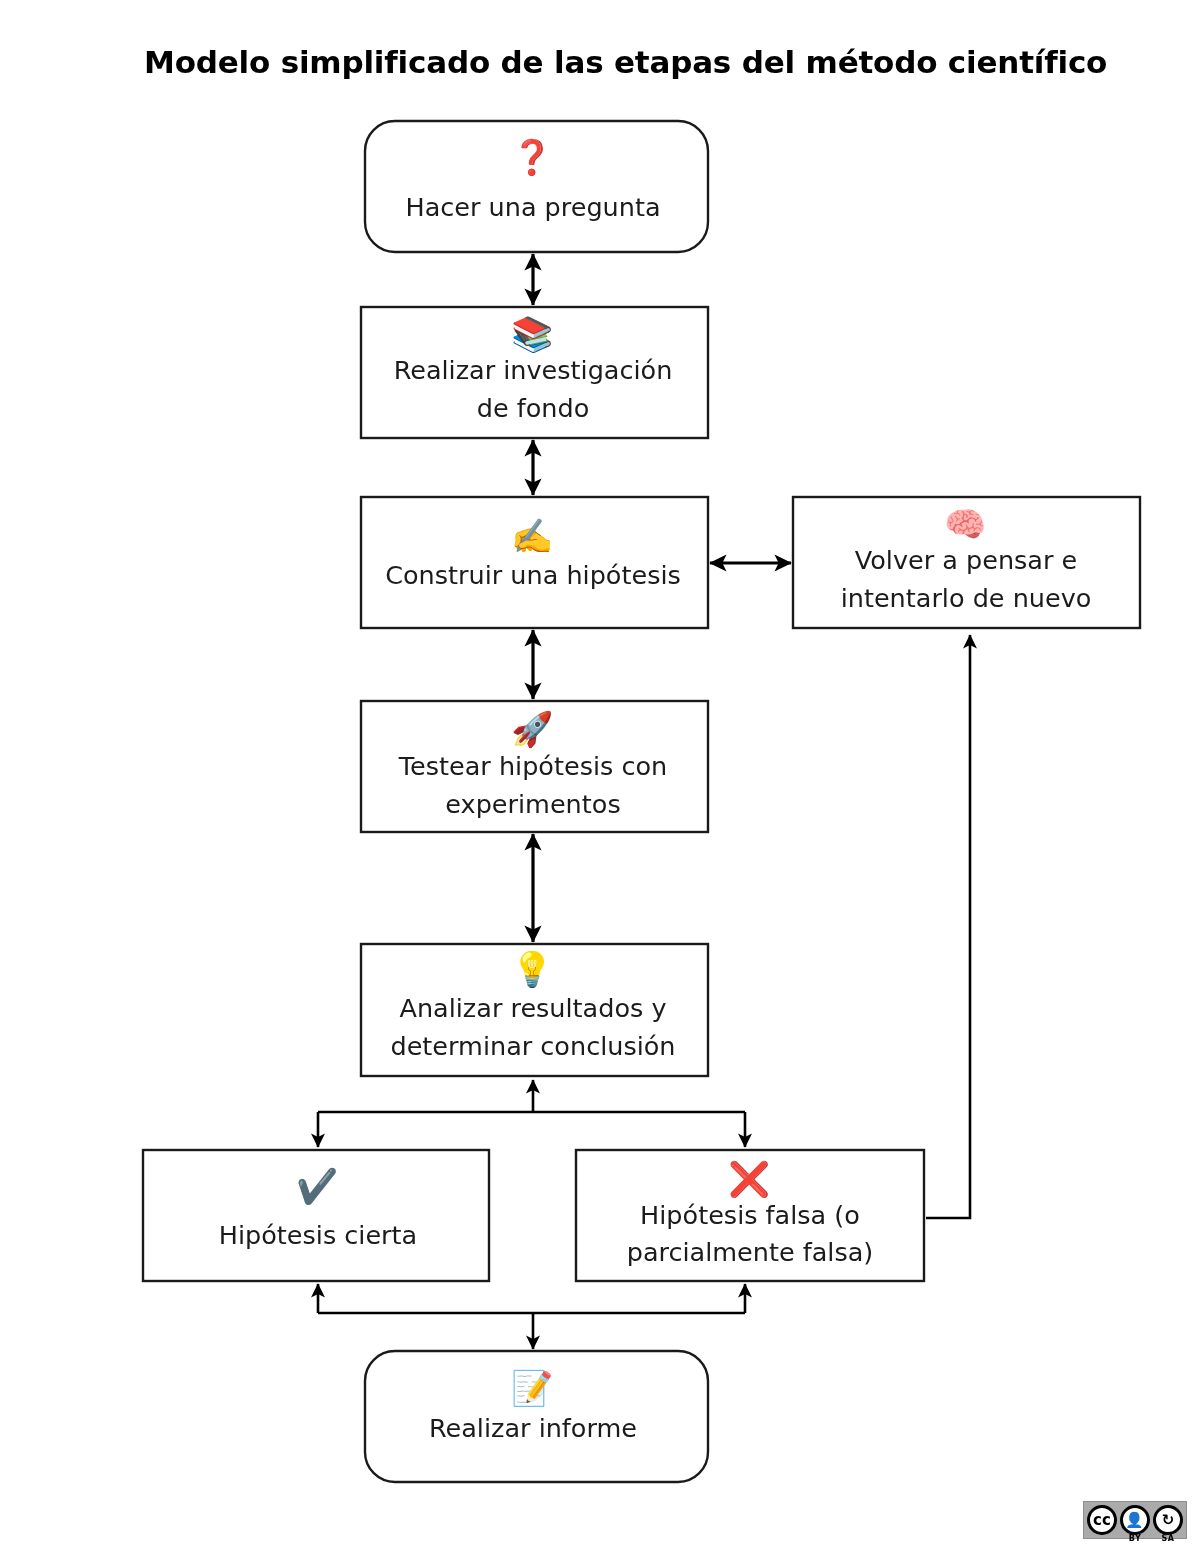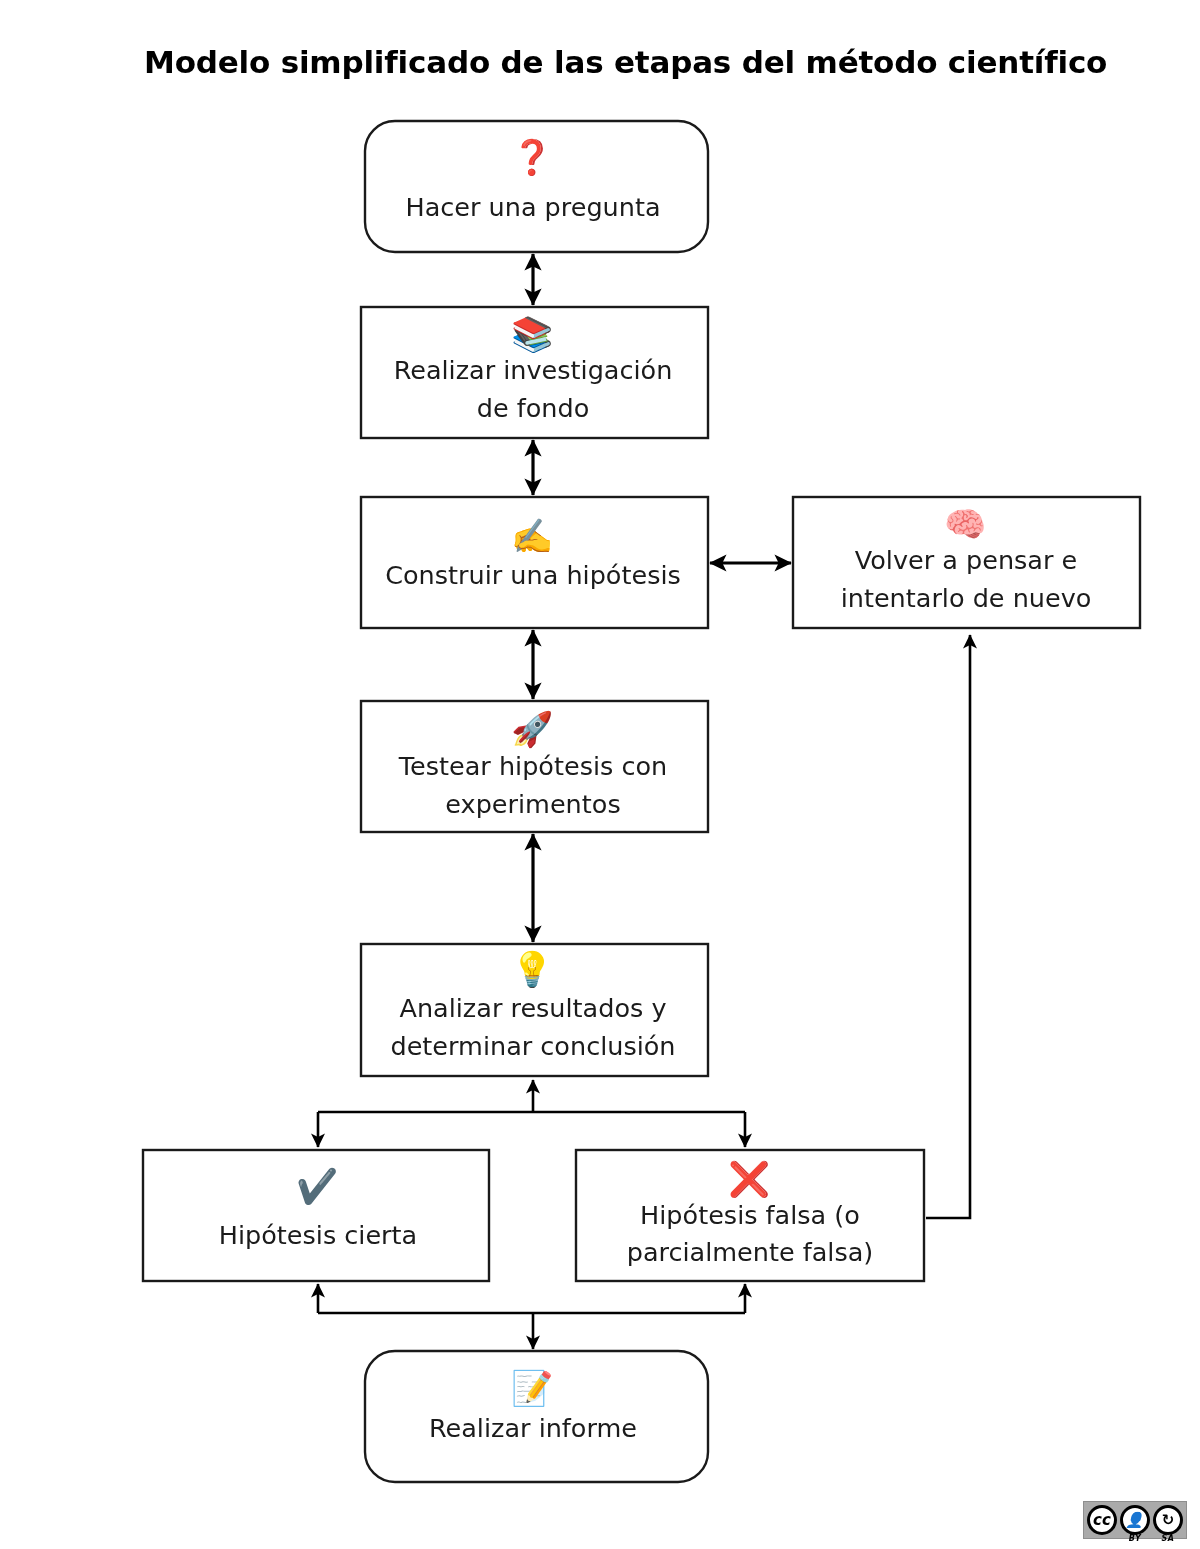--- a/index.html
+++ b/index.html
@@ -72,21 +72,20 @@
     top: 1501px;
     width: 104px;
     height: 38px;
     background: #aaaaaa;
     border: 1px solid #8e8e8e;
     display: flex;
     align-items: center;
     justify-content: space-between;
     padding: 0 3px;
     box-sizing: border-box;
-    font-style: italic;
   }
   .cc-mark {
     width: 30px;
     height: 30px;
     border-radius: 50%;
     background: #ffffff;
     border: 3px solid #000000;
     box-sizing: border-box;
     display: flex;
     align-items: center;

